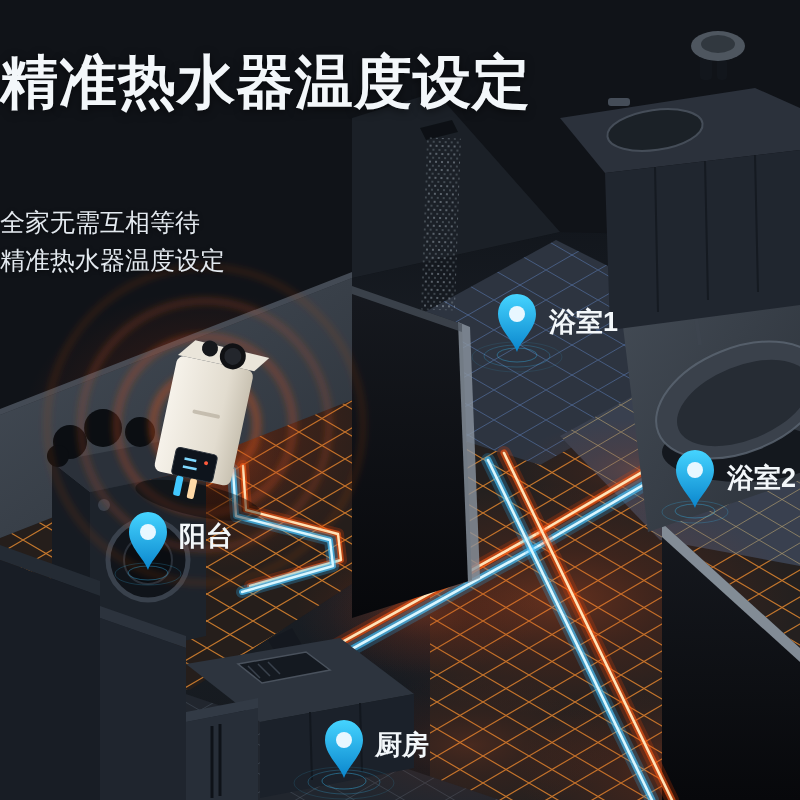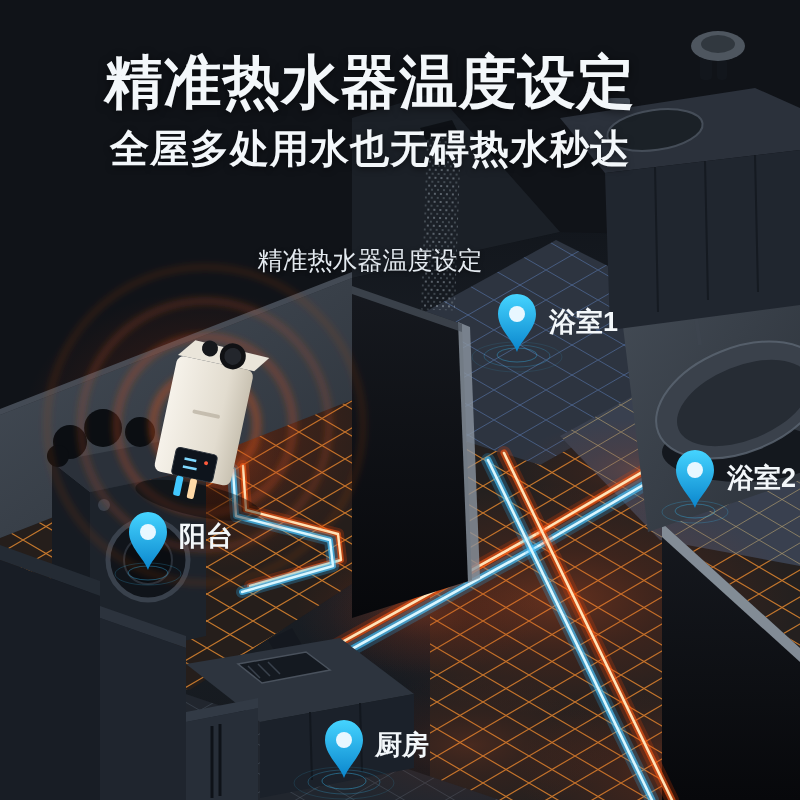--- a/index.html
+++ b/index.html
@@ -2,21 +2,21 @@
 <html><head>
 <meta charset="utf-8">
 <style>
   html,body{margin:0;padding:0;background:#000;}
   .stage{
     position:relative;width:800px;height:800px;overflow:hidden;
     background:linear-gradient(180deg,#0a0d12 0%,#12161c 28%,#1d2229 55%,#14181d 100%);
     font-family:"Liberation Sans","DejaVu Sans",sans-serif;
   }
   .stage svg{position:absolute;left:0;top:0;}
-  .hdr{position:absolute;left:0;width:740px;text-align:center;color:#f3f7fa;z-index:5;}
+  .hdr{position:absolute;left:0;width:740px;text-align:left;color:#f3f7fa;z-index:5;}
   .hdr-title{top:44px;font-size:58px;font-weight:800;letter-spacing:1px;text-shadow:0 2px 8px rgba(0,0,0,.55);}
   .hdr-sub{top:122px;font-size:39px;font-weight:700;letter-spacing:1px;text-shadow:0 2px 6px rgba(0,0,0,.5);}
   .hdr-d1{top:206px;font-size:25px;font-weight:400;color:#e3e9ef;text-shadow:0 1px 4px rgba(0,0,0,.6);}
   .hdr-d2{top:244px;font-size:25px;font-weight:400;color:#e3e9ef;text-shadow:0 1px 4px rgba(0,0,0,.6);}
   .pin-label{font-size:27px;font-weight:700;fill:#f3f7fa;}
 </style>
 </head>
 <body>
 
 <div class="stage">
@@ -274,16 +274,16 @@
           <ellipse cx="0" cy="4" rx="36" ry="12" opacity="0.28"></ellipse>
           <ellipse cx="0" cy="5" rx="50" ry="16" opacity="0.14"></ellipse>
     </g>
     <path d="M0,0 C-4,-12 -19,-23 -19,-38 C-19,-49.5 -10.5,-58 0,-58 C10.5,-58 19,-49.5 19,-38 C19,-23 4,-12 0,0 Z" fill="url(#pinGrad)"></path>
     <circle cx="0" cy="-38" r="8" fill="#e8f7ff"></circle>
   </g>
   <text class="pin-label" x="375" y="754">厨房</text>
 </svg>
 
 <div class="hdr hdr-title">精准热水器温度设定</div>
-<div class="hdr hdr-sub">全屋多处用水也无碍热水秒达</div>
+<div class="hdr hdr-d1">全家无需互相等待</div>
 <div class="hdr hdr-d2">精准热水器温度设定</div>
 
 </div>
 
 </body></html>

